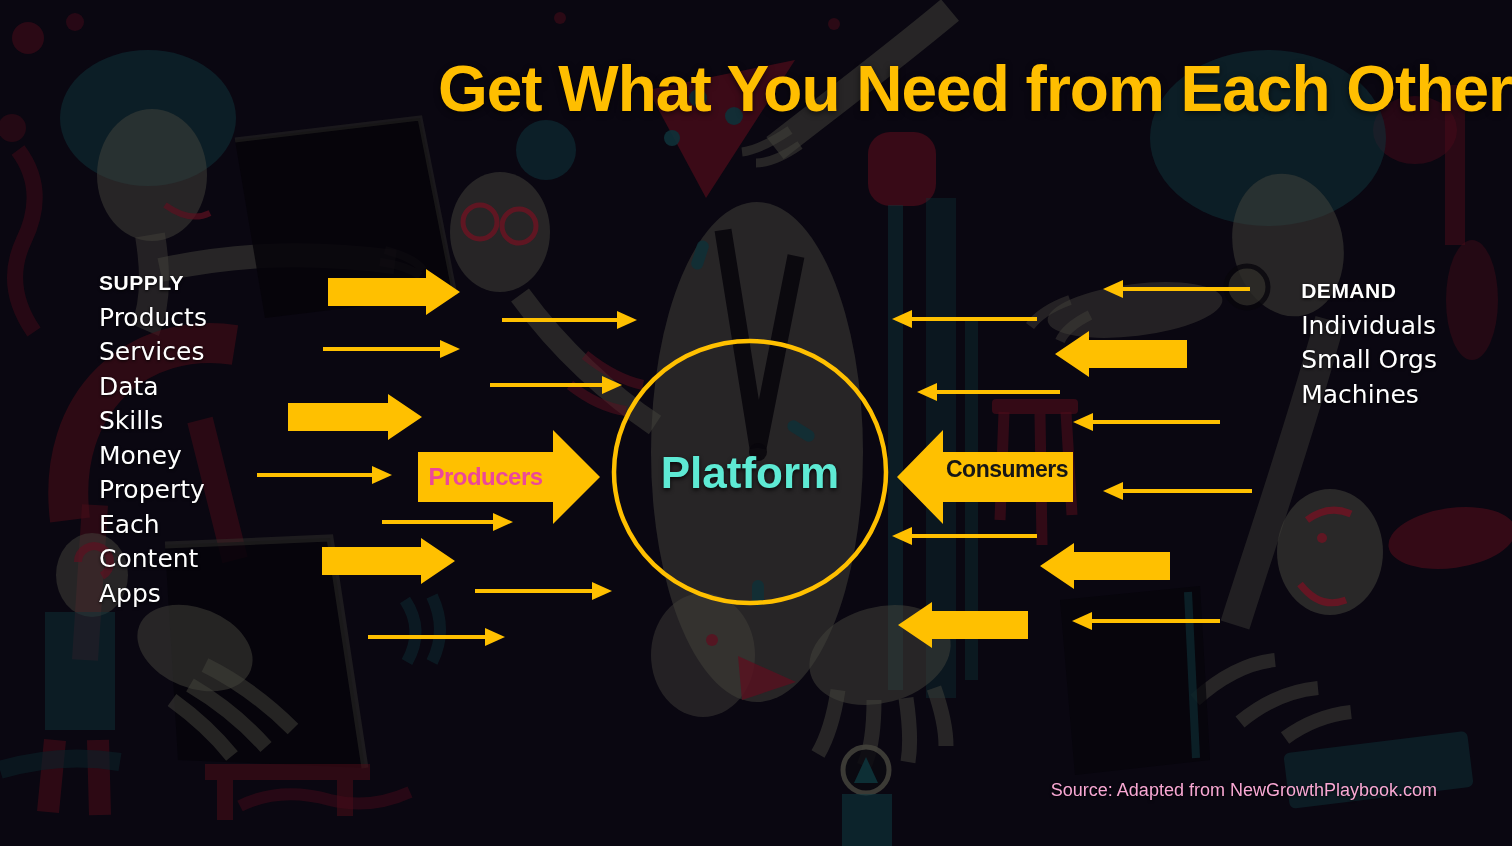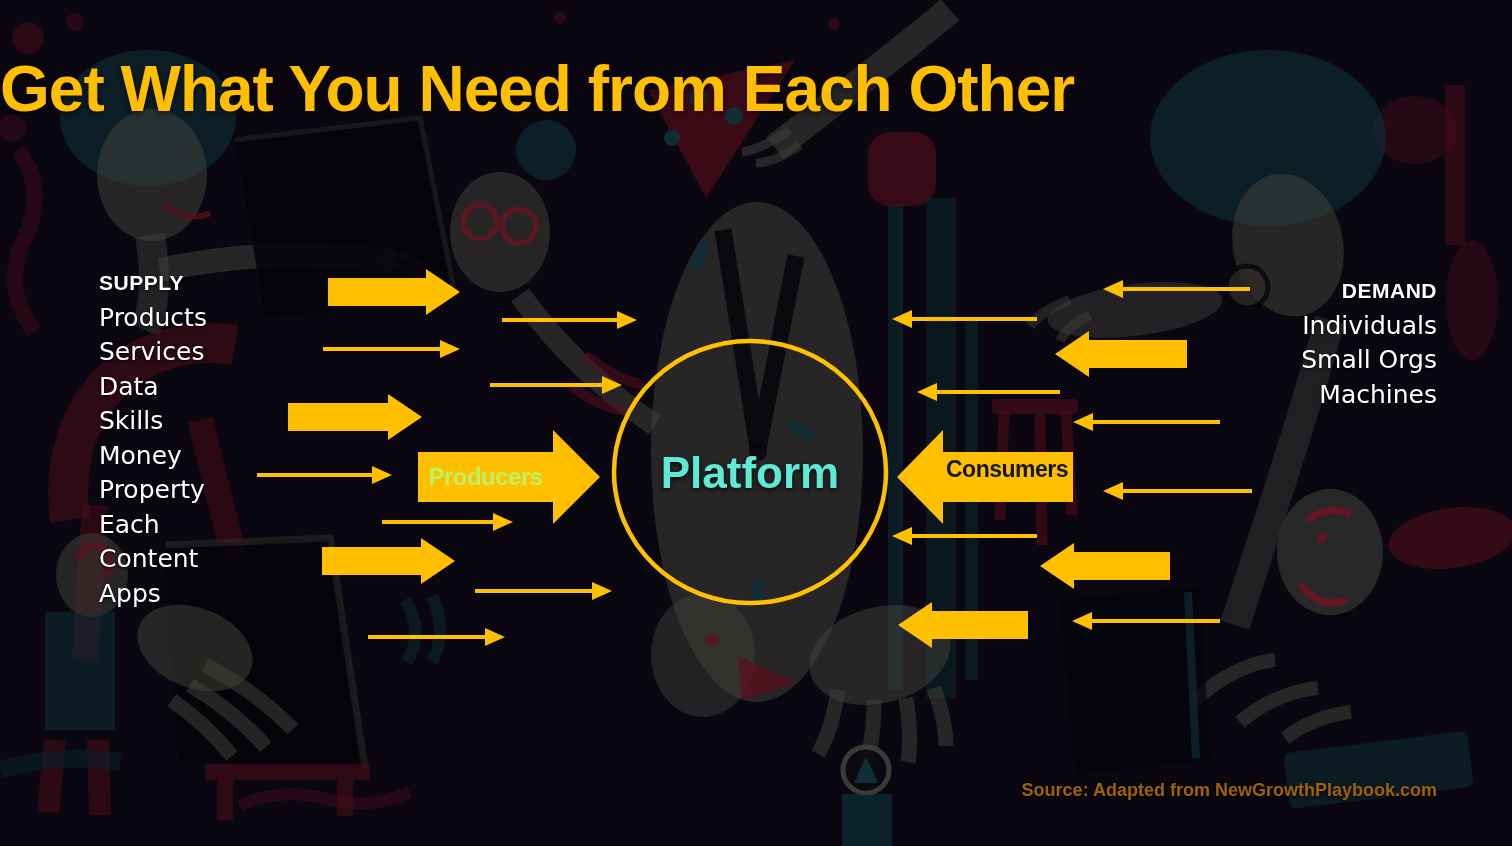--- a/index.html
+++ b/index.html
@@ -1,35 +1,35 @@
 <!DOCTYPE html>
 <html><head>
 <meta charset="utf-8">
 <style>
   html,body{margin:0;padding:0;background:#0A0711;}
   .slide{position:relative;width:1512px;height:846px;overflow:hidden;background:#0A0711;
          font-family:"Liberation Sans",sans-serif;}
   .slide svg.canvas{position:absolute;left:0;top:0;}
-  .title{position:absolute;left:0;right:0;top:56px;text-align:left;
+  .title{position:absolute;left:0;right:0;top:56px;text-align:right;
          font-weight:bold;font-size:64px;line-height:1.05;letter-spacing:-1px;
          color:#FFBE00;text-shadow:0 2px 6px rgba(0,0,0,.6);}
   .list{position:absolute;color:#FFFFFF;font-size:25px;line-height:34.5px;
         font-family:"DejaVu Sans","Liberation Sans",sans-serif;
         text-shadow:0 1px 3px rgba(0,0,0,.9);}
   .list .hdr{font-weight:bold;font-family:"Liberation Sans",sans-serif;font-size:21px;letter-spacing:.5px;}
   .supply{left:99px;top:266px;text-align:left;}
-  .demand{right:75px;top:274px;text-align:right;}
+  .demand{right:75px;top:274px;text-align:left;}
   .overlay-label{position:absolute;display:flex;align-items:center;justify-content:center;}
   .platform-label{left:610px;top:448px;width:280px;height:50px;color:#5eead4;
         font-weight:bold;font-size:44px;text-shadow:0 2px 4px rgba(0,0,0,.8);}
-  .producers-label{left:418px;top:452px;width:135px;height:50px;color:#bef264;
+  .producers-label{left:418px;top:452px;width:135px;height:50px;color:#ec4899;
         font-weight:bold;font-size:24px;letter-spacing:-.5px;}
   .consumers-label{left:941px;top:452px;width:132px;height:34px;color:#161616;
         font-weight:bold;font-size:23px;letter-spacing:-.5px;}
-  .source{position:absolute;right:75px;top:780px;color:#a16207;font-weight:bold;
+  .source{position:absolute;right:75px;top:780px;color:#f9a8d4;font-weight:normal;
         font-size:18px;text-shadow:0 1px 3px rgba(0,0,0,.9);}
 </style>
 </head>
 <body>
 
 <div class="slide">
 
   <svg class="canvas" width="1512" height="846" viewBox="0 0 1512 846">
 
     <g>

